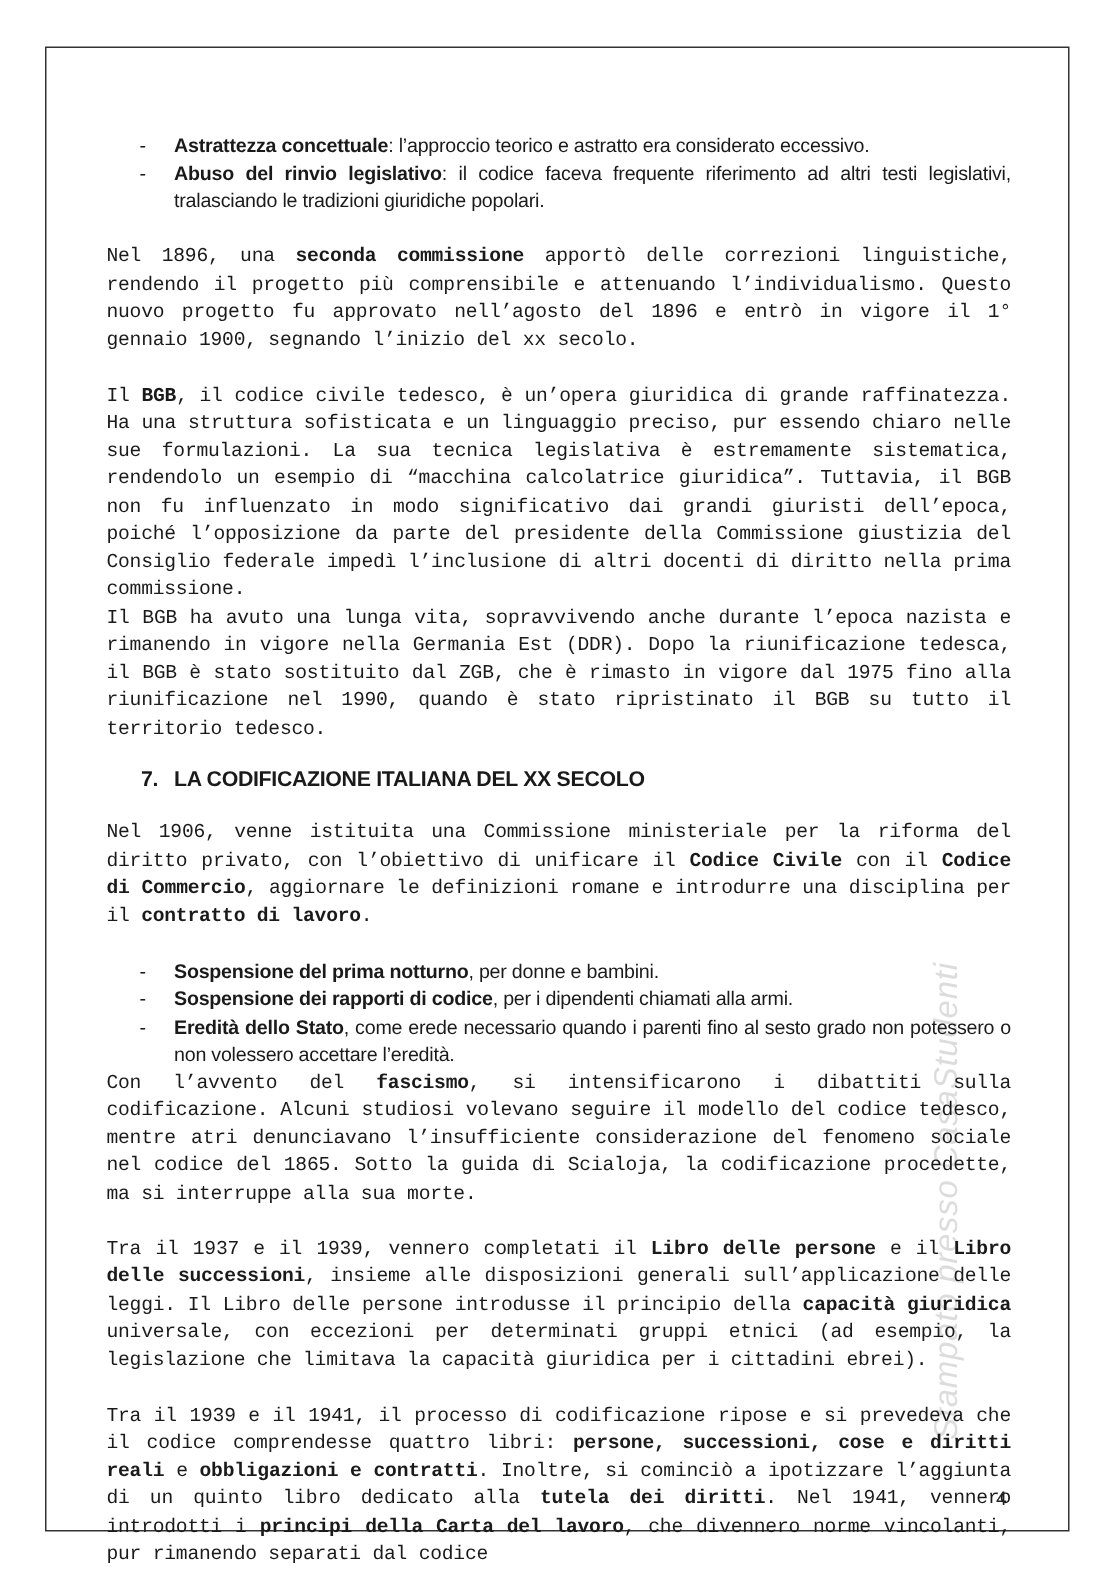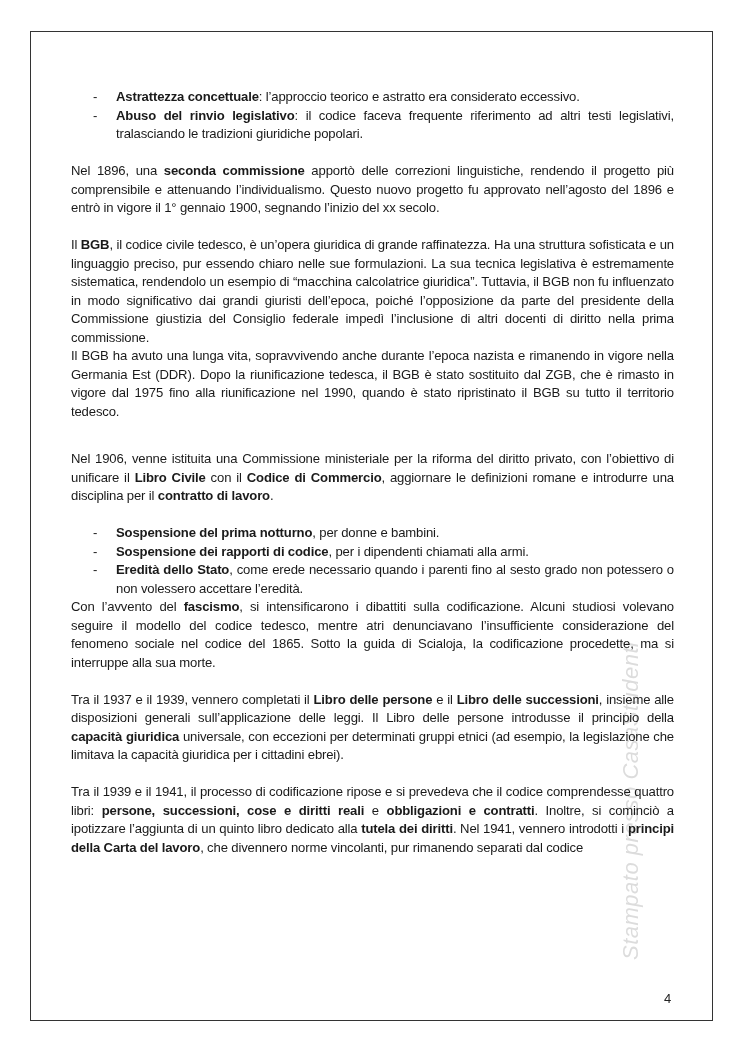--- a/index.html
+++ b/index.html
@@ -29,20 +29,21 @@
       left: 71px;
       top: 88px;
       width: 603px;
       font-size: 13.1px;
       line-height: 18.5px;
       letter-spacing: -0.15px;
     }
     .content p {
       margin: 0;
       text-align: justify;
+      font-family: Liberation Mono, monospace;
     }
     .gap { height: 18.5px; }
     ul.dash-list {
       list-style: none;
       margin: 0;
       padding: 0;
     }
     ul.dash-list li {
       position: relative;
       padding-left: 45px;
@@ -106,24 +107,25 @@
 
   <p><span>Nel 1896, una </span><b>seconda commissione</b><span> apportò delle correzioni linguistiche, rendendo il progetto più comprensibile e attenuando l’individualismo. Questo nuovo progetto fu approvato nell’agosto del 1896 e entrò in vigore il 1° gennaio 1900, segnando l’inizio del xx secolo.</span></p>
 
   <div class="gap"></div>
 
   <p><span>Il </span><b>BGB</b><span>, il codice civile tedesco, è un’opera giuridica di grande raffinatezza. Ha una struttura sofisticata e un linguaggio preciso, pur essendo chiaro nelle sue formulazioni. La sua tecnica legislativa è estremamente sistematica, rendendolo un esempio di “macchina calcolatrice giuridica”. Tuttavia, il BGB non fu influenzato in modo significativo dai grandi giuristi dell’epoca, poiché l’opposizione da parte del presidente della Commissione giustizia del Consiglio federale impedì l’inclusione di altri docenti di diritto nella prima commissione.</span></p>
   <p>Il BGB ha avuto una lunga vita, sopravvivendo anche durante l’epoca nazista e rimanendo in vigore nella Germania Est (DDR). Dopo la riunificazione tedesca, il BGB è stato sostituito dal ZGB, che è rimasto in vigore dal 1975 fino alla riunificazione nel 1990, quando è stato ripristinato il BGB su tutto il territorio tedesco.</p>
 
   <div class="gap" style="height:14px"></div>
 
+  <h2 class="section-heading"><span class="num">7.</span><span>LA CODIFICAZIONE ITALIANA DEL XX SECOLO</span></h2>
 
   <div class="gap" style="height:15px"></div>
 
-  <p><span>Nel 1906, venne istituita una Commissione ministeriale per la riforma del diritto privato, con l’obiettivo di unificare il </span><b>Libro Civile</b><span> con il </span><b>Codice di Commercio</b><span>, aggiornare le definizioni romane e introdurre una disciplina per il </span><b>contratto di lavoro</b><span>.</span></p>
+  <p><span>Nel 1906, venne istituita una Commissione ministeriale per la riforma del diritto privato, con l’obiettivo di unificare il </span><b>Codice Civile</b><span> con il </span><b>Codice di Commercio</b><span>, aggiornare le definizioni romane e introdurre una disciplina per il </span><b>contratto di lavoro</b><span>.</span></p>
 
   <div class="gap"></div>
 
   <ul class="dash-list">
     <li><span class="dash">-</span><b>Sospensione del prima notturno</b><span>, per donne e bambini.</span></li>
     <li><span class="dash">-</span><b>Sospensione dei rapporti di codice</b><span>, per i dipendenti chiamati alla armi.</span></li>
     <li><span class="dash">-</span><b>Eredità dello Stato</b><span>, come erede necessario quando i parenti fino al sesto grado non potessero o non volessero accettare l’eredità.</span></li>
   </ul>
   <p><span>Con l’avvento del </span><b>fascismo</b><span>, si intensificarono i dibattiti sulla codificazione. Alcuni studiosi volevano seguire il modello del codice tedesco, mentre atri denunciavano l’insufficiente considerazione del fenomeno sociale nel codice del 1865. Sotto la guida di Scialoja, la codificazione procedette, ma si interruppe alla sua morte.</span></p>
 

